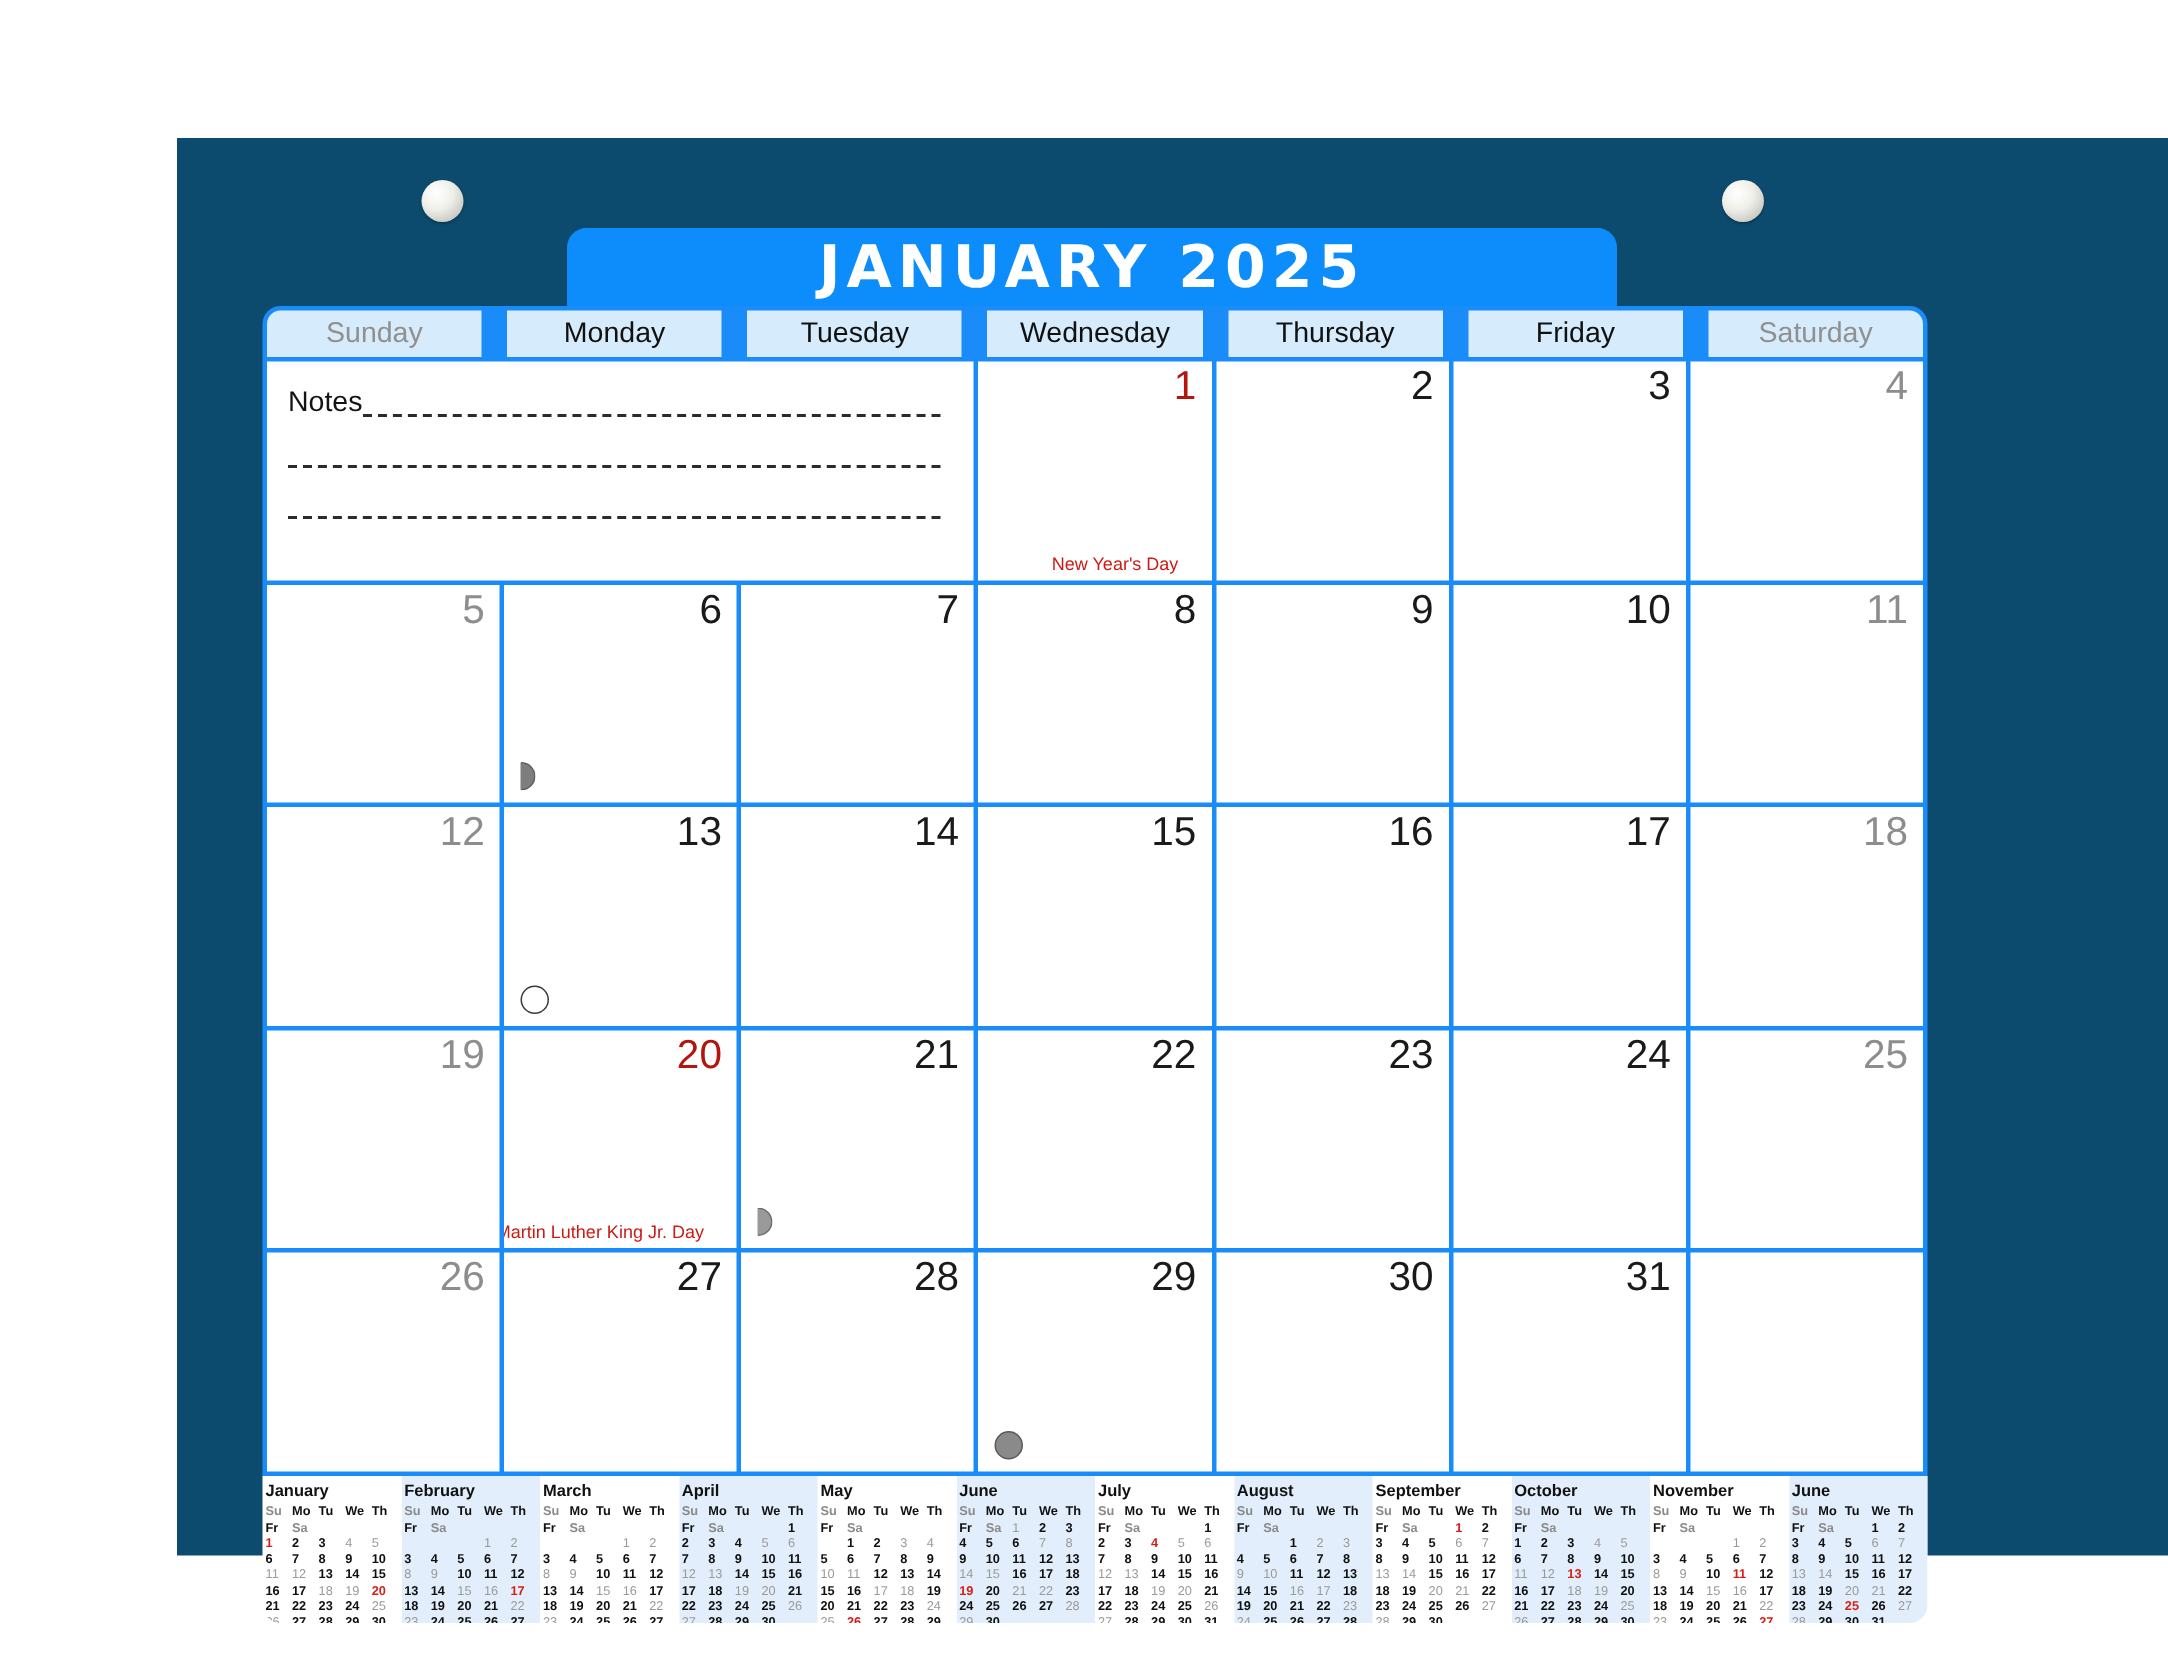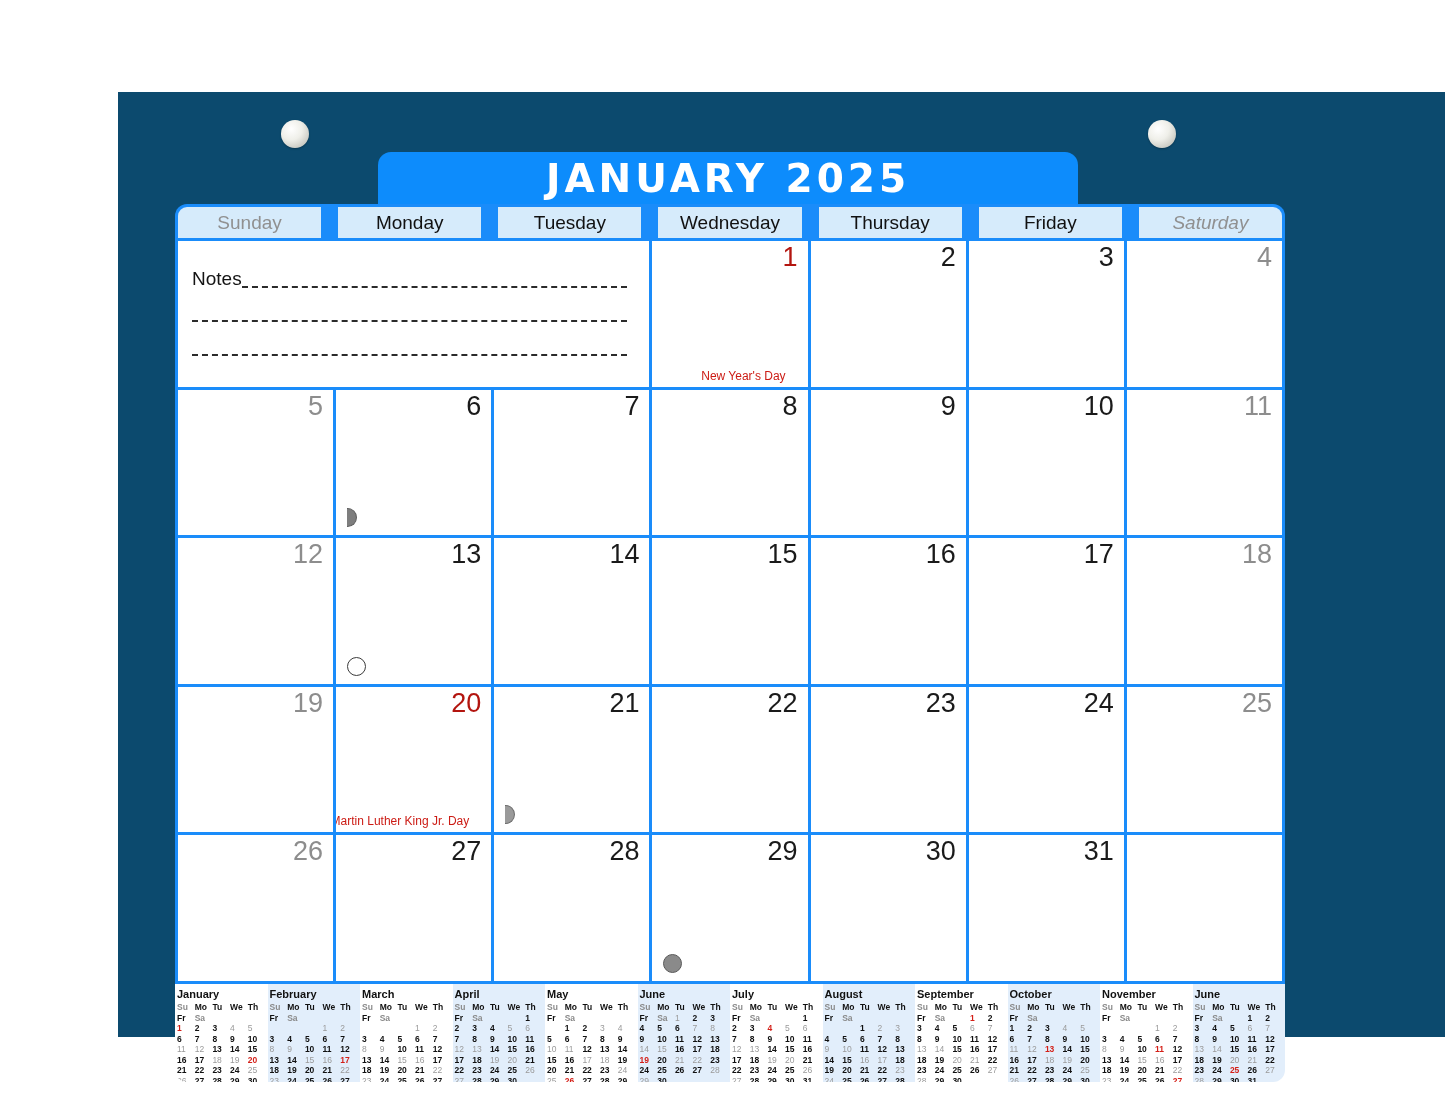--- a/index.html
+++ b/index.html
@@ -84,21 +84,21 @@
   .dow {
     background: #d6ebfb;
     display: flex;
     align-items: center;
     justify-content: center;
     font-size: 19px;
     color: #111111;
   }
   .dow.weekend { color: #909090; }
   .dow:first-child { border-top-left-radius: 9px; }
-  .dow:last-child  { border-top-right-radius: 9px; font-style: italic; }
+  .dow:last-child  { border-top-right-radius: 9px; }
 
   
   .weeks {
     margin-top: 3px;
     display: grid;
     grid-template-rows: repeat(5, 1fr);
     gap: 3px;
     flex: 1 1 auto;
   }
   .week {
@@ -165,21 +165,21 @@
     border: 1px solid #6d6d6d;
     border-left: none;
     box-sizing: border-box;
     border-radius: 0 10px 10px 0;
   }
 
   
   .notes-inner {
     position: absolute;
     left: 14px;
-    top: 16px;
+    top: 6px;
     right: 22px;
   }
   .notes-line {
     display: flex;
     align-items: flex-end;
     height: 34px;
   }
   .notes-word {
     font-size: 19px;
     color: #141414;

